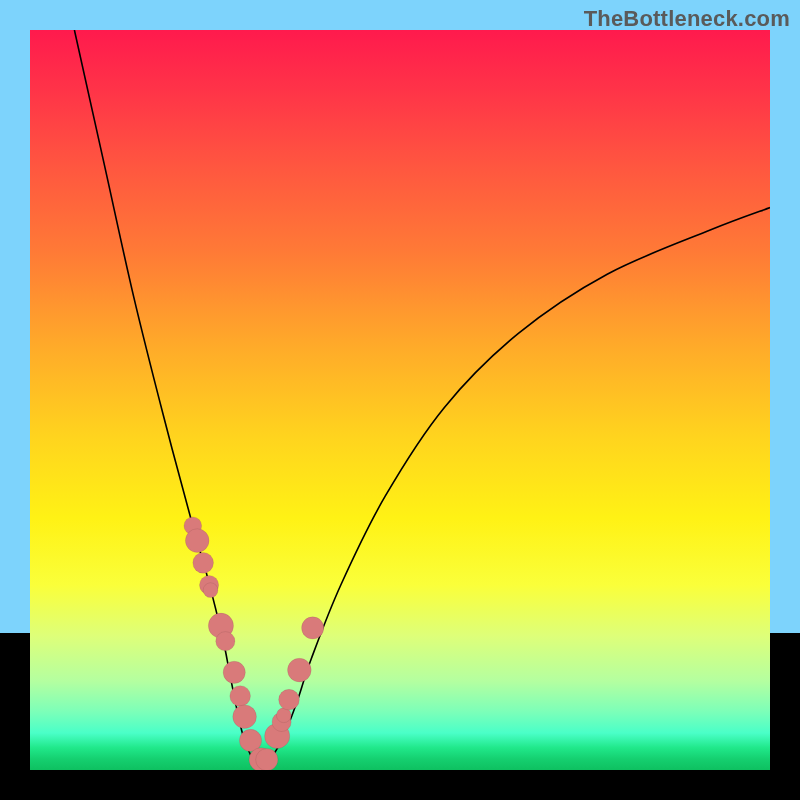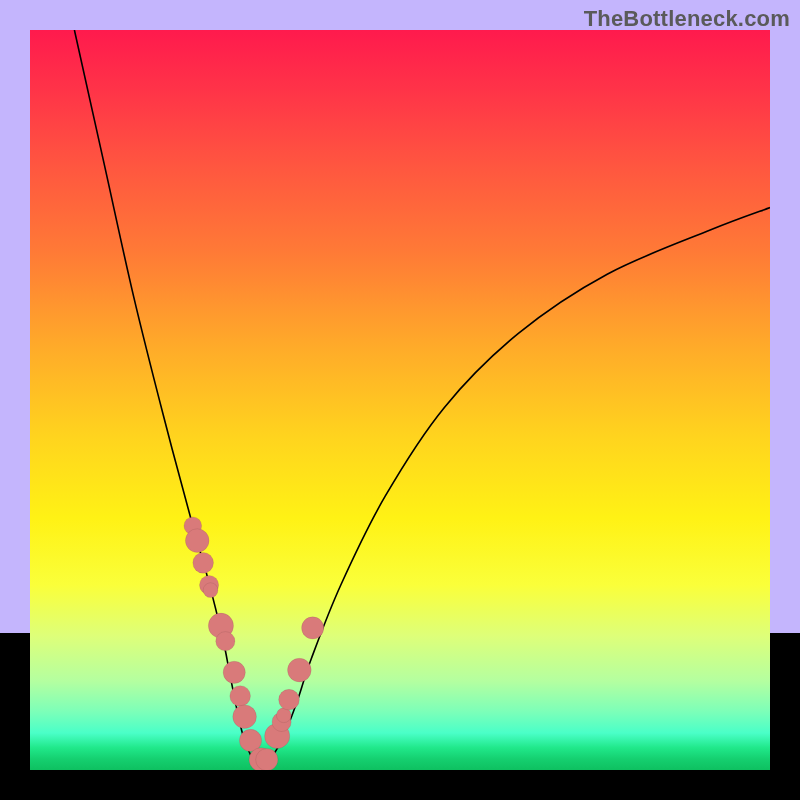--- a/index.html
+++ b/index.html
@@ -1,21 +1,21 @@
 <!DOCTYPE html>
 <html><head>
 <meta charset="utf-8">
 <style>
   * { margin: 0; padding: 0; box-sizing: border-box; }
   html, body { width: 800px; height: 800px; overflow: hidden; background: #000; }
   .chart-container {
     position: relative;
     width: 800px;
     height: 633px;
-    background: #c4b5fd;
+    background: #7dd3fc;
   }
   .plot-area {
     position: absolute;
     left: 30px;
     top: 30px;
     width: 740px;
     height: 740px;
     background: linear-gradient(to bottom,
       #ff1a4d 0%,
       #ff3348 8%,

